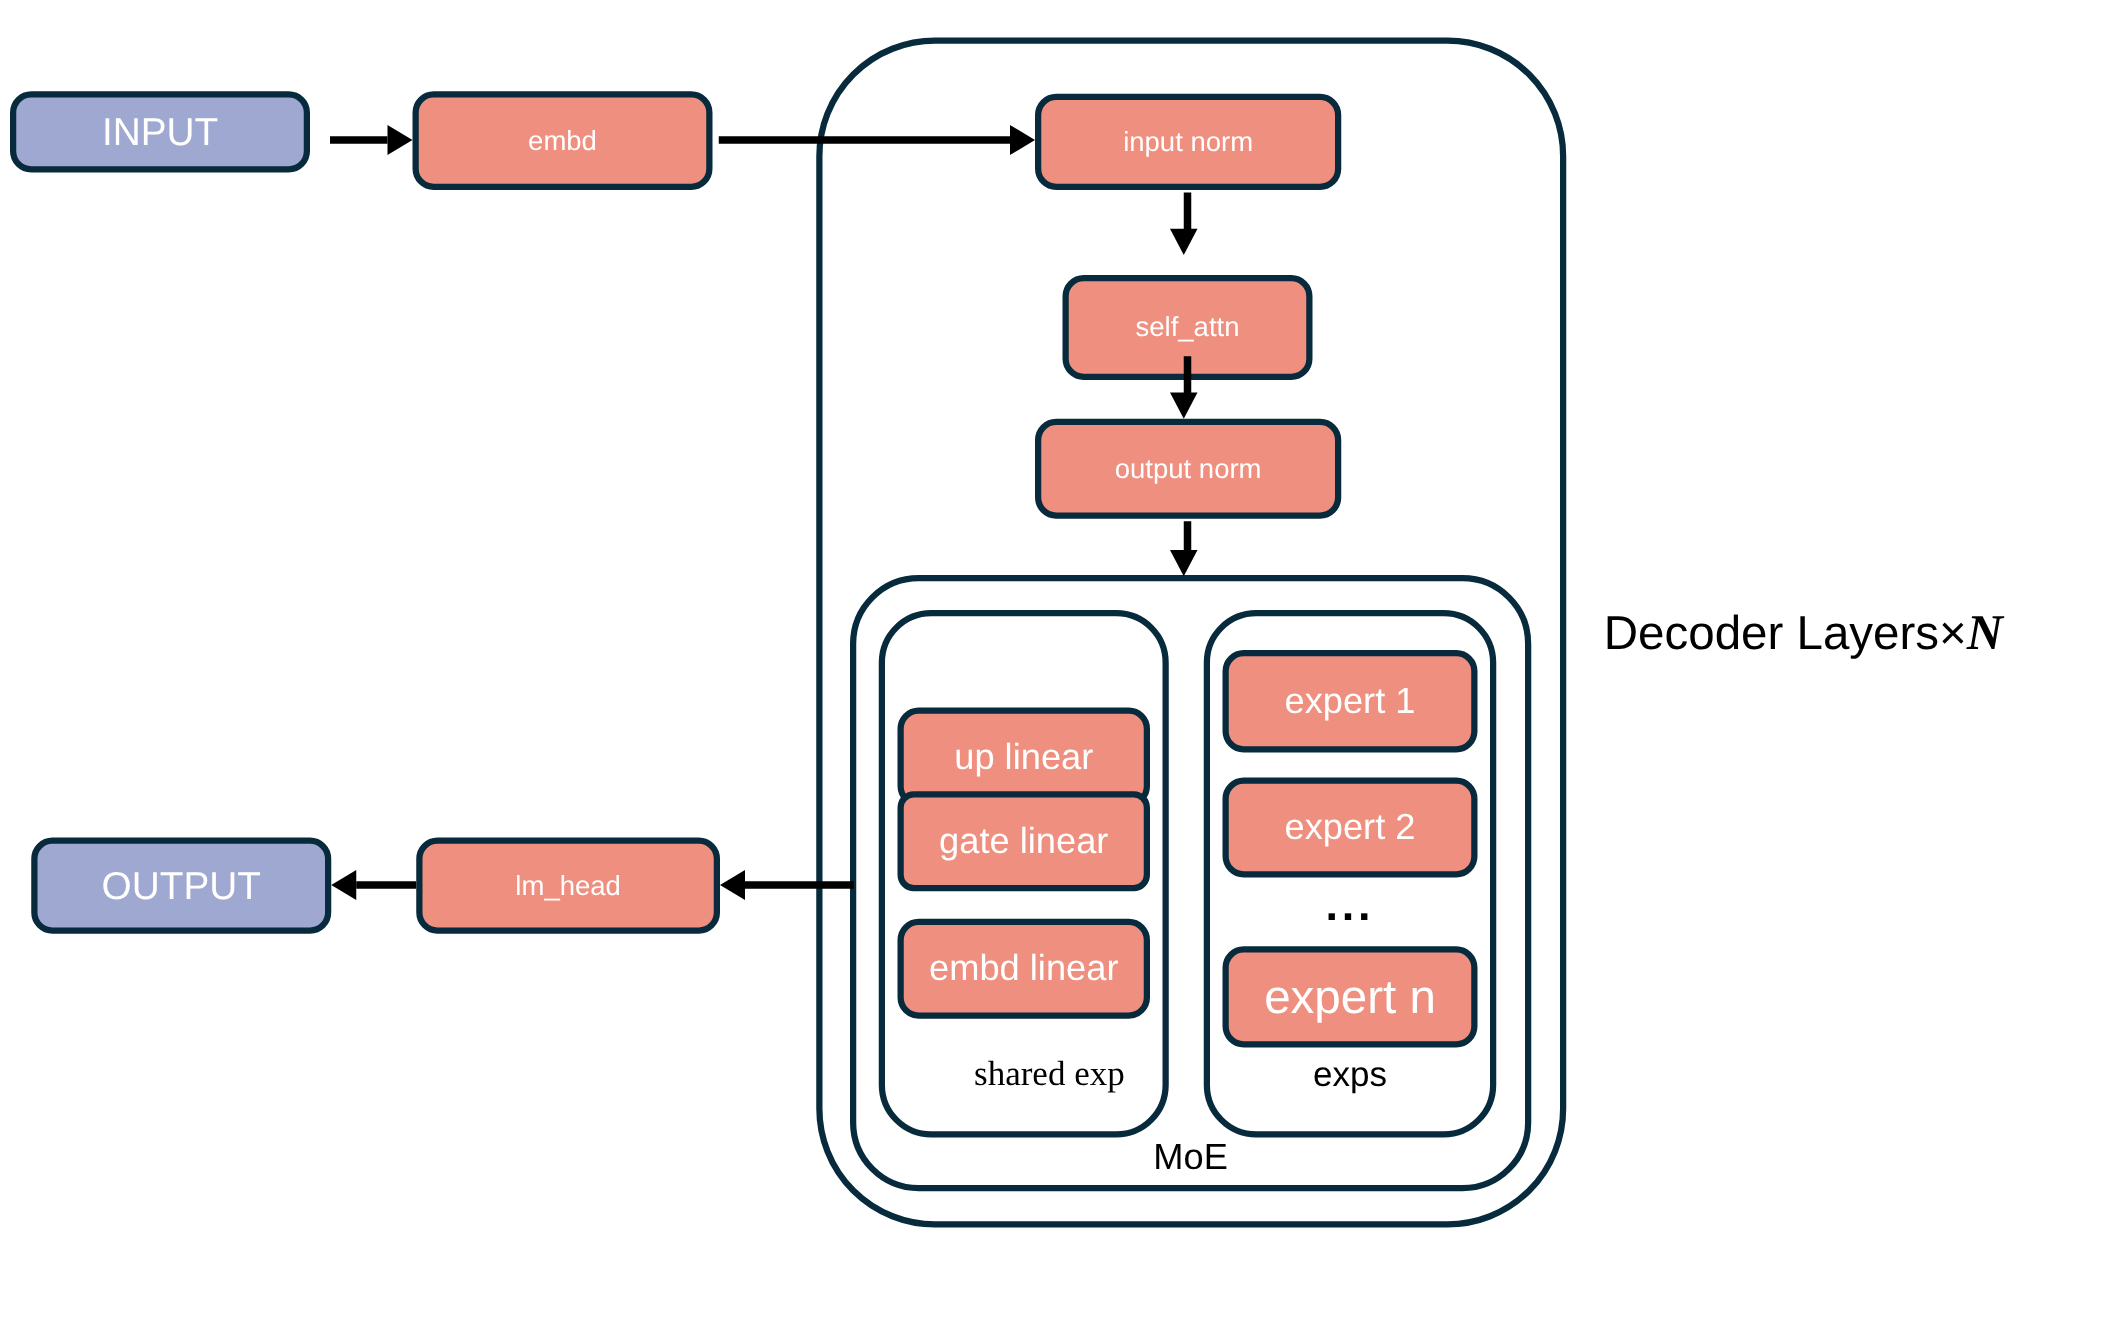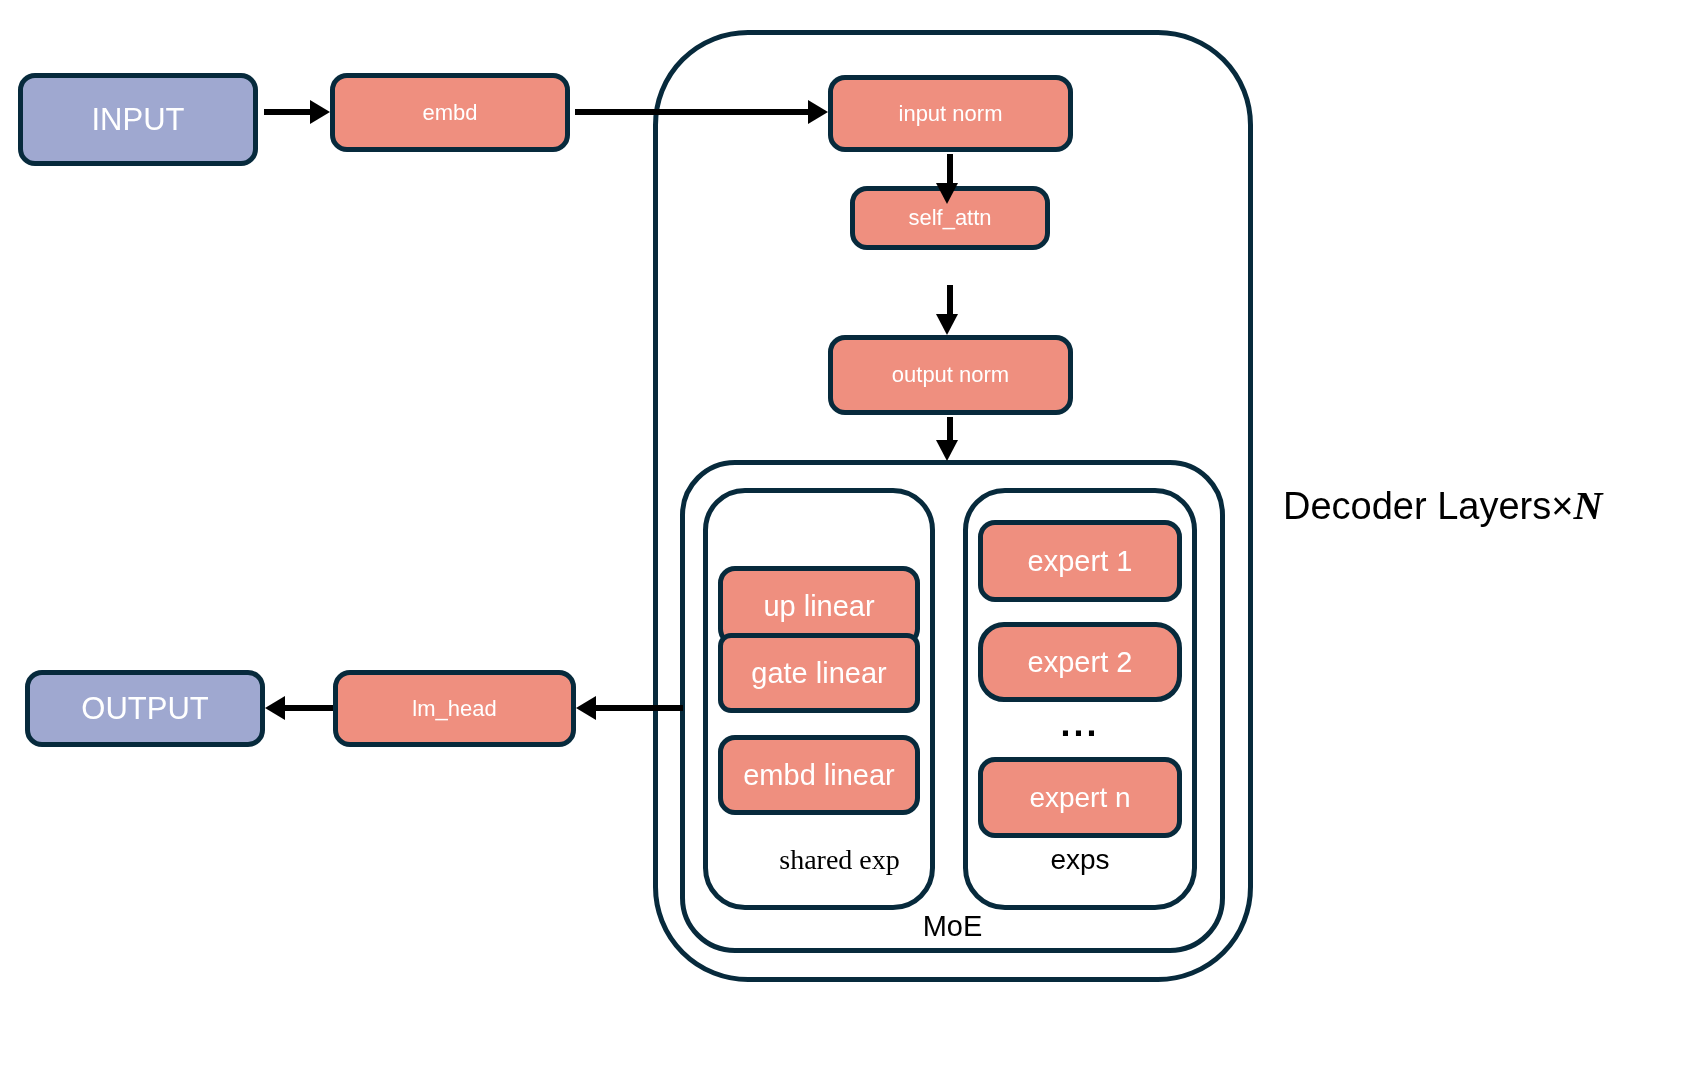--- a/index.html
+++ b/index.html
@@ -39,42 +39,42 @@
   }
   .hline,.vline{position:absolute;background:var(--arrow,#000);z-index:5;}
   .hline{height:6px;}
   .vline{width:6px;}
   .head{position:absolute;width:0;height:0;z-index:5;}
   .head-right{border-left:20px solid var(--arrow,#000);border-top:12px solid transparent;border-bottom:12px solid transparent;}
   .head-left{border-right:20px solid var(--arrow,#000);border-top:12px solid transparent;border-bottom:12px solid transparent;}
   .head-down{border-top:21px solid var(--arrow,#000);border-left:11px solid transparent;border-right:11px solid transparent;}
 
   
-  .n-input{left:18px;top:73px;width:240px;height:93px;}
+  .n-input{left:8px;top:73px;width:240px;height:65px;}
   .n-embd{left:330px;top:73px;width:240px;height:79px;}
   .n-inputnorm{left:828px;top:75px;width:245px;height:77px;}
-  .n-selfattn{left:850px;top:186px;width:200px;height:64px;}
+  .n-selfattn{left:850px;top:220px;width:200px;height:84px;}
   .n-outputnorm{left:828px;top:335px;width:245px;height:80px;}
   
   .n-output{left:25px;top:670px;width:240px;height:77px;}
   .n-lmhead{left:333px;top:670px;width:243px;height:77px;}
 
   
   .c-decoder{left:653px;top:30px;width:600px;height:952px;border-radius:95px;}
   .c-moe{left:680px;top:460px;width:545px;height:493px;border-radius:55px;}
   .c-shared{left:703px;top:488px;width:232px;height:422px;border-radius:42px;}
   .c-exps{left:963px;top:488px;width:234px;height:422px;border-radius:42px;}
 
   
   .n-up{left:718px;top:535px;width:202px;height:80px;font-size:29px;margin-top:31px;}
   .n-gate{left:718px;top:633px;width:202px;height:80px;font-size:29px;border-radius:13px;}
   .n-down{left:718px;top:735px;width:202px;height:80px;font-size:29px;}
   .n-e1{left:978px;top:520px;width:204px;height:82px;font-size:29px;}
-  .n-e2{left:978px;top:622px;width:204px;height:80px;font-size:29px;border-radius:26px;}
-  .n-en{left:978px;top:757px;width:204px;height:81px;font-size:28px;}
+  .n-e2{left:978px;top:622px;width:204px;height:80px;font-size:29px;}
+  .n-en{left:978px;top:757px;width:204px;height:81px;font-size:38px;}
   .dots{left:963px;top:706px;width:234px;font-size:36px;font-weight:700;letter-spacing:3px;}
 
   
   .l-shared{left:703px;top:846px;width:273px;font-family:Liberation Serif, serif;}
   .l-exps{left:963px;top:846px;width:234px;}
   .l-moe{left:680px;top:912px;width:545px;font-size:29px;}
   .l-decoder{
     left:1283px;top:486px;
     font-size:38px;text-align:center;
   }

